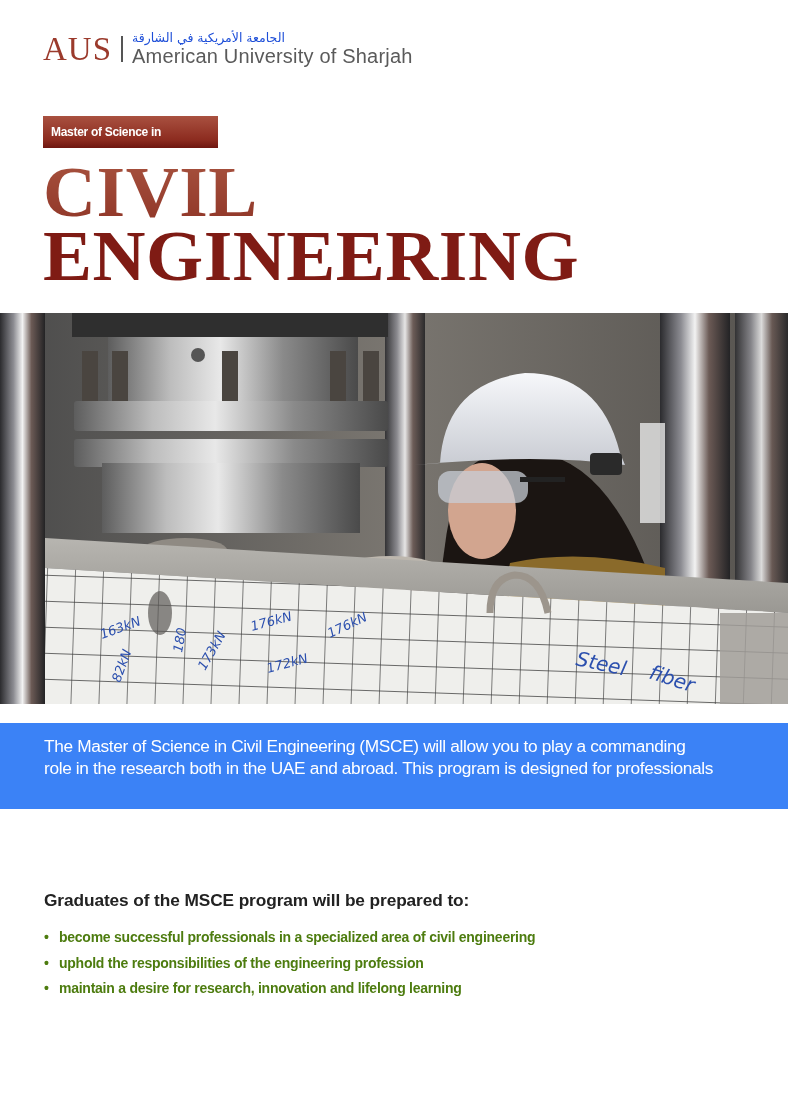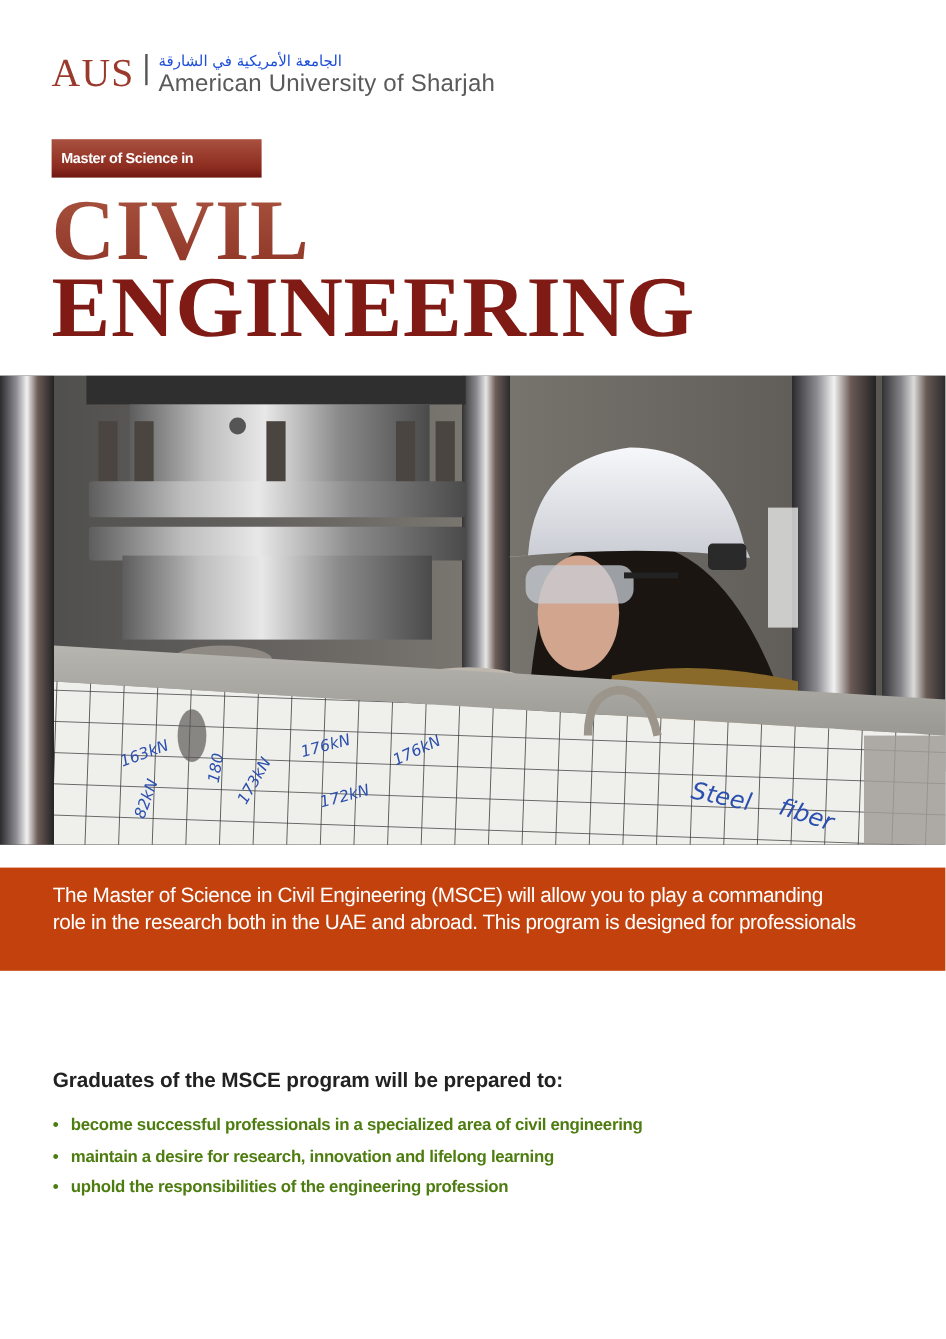--- a/index.html
+++ b/index.html
@@ -1,34 +1,34 @@
 <!DOCTYPE html>
 <html><head>
 <meta charset="utf-8">
 <style>
   html, body { margin: 0; padding: 0; background: #ffffff; }
   body { width: 788px; height: 1116px; position: relative; overflow: hidden; font-family: "Liberation Sans", sans-serif; }
 
-  .logo { position: absolute; left: 43px; top: 45px; height: 34px; display: flex; }
+  .logo { position: absolute; left: 43px; top: 32px; height: 34px; display: flex; align-items: center; }
   .logo-aus { font-family: "Liberation Serif", serif; font-size: 33px; color: #9b3a2c; letter-spacing: 1px; line-height: 34px; }
   .logo-divider { width: 2px; height: 26px; background: #555; margin: 0 9px 0 9px; }
   .logo-names { display: flex; flex-direction: column; line-height: 1; }
   .logo-arabic { font-family: "DejaVu Sans", sans-serif; font-size: 12.5px; color: #1d4ed8; direction: rtl; text-align: left; margin-bottom: 2px; }
   .logo-english { font-family: Liberation Sans, sans-serif; font-size: 20px; color: #5a5a5a; letter-spacing: 0.2px; }
 
   .degree-label { position: absolute; left: 43px; top: 116px; width: 175px; height: 32px; background: linear-gradient(#a95140, #8c2b1f 75%, #6e1610); color: #fff; font-weight: bold; font-size: 12px; line-height: 32px; padding-left: 8px; box-sizing: border-box; letter-spacing: -0.3px; }
 
   .title { position: absolute; left: 43px; font-family: "Liberation Serif", serif; font-weight: bold; font-size: 72px; line-height: 1; letter-spacing: 0.5px; transform: scaleX(1.02); transform-origin: left; }
   .title-civil { top: 156px; color: #98402f; background: linear-gradient(#a8533f, #8f3527); -webkit-background-clip: text; background-clip: text; -webkit-text-fill-color: transparent; }
   .title-eng { top: 220px; color: #7f1b14; }
 
   .photo { position: absolute; left: 0; top: 313px; width: 788px; height: 391px; overflow: hidden; background: #6d6b67; }
   .photo svg { display: block; }
 
-  .intro-band { position: absolute; left: 0; top: 723px; width: 788px; height: 86px; background: #c2410c; box-sizing: border-box; padding: 13px 0 0 44px; color: #fff; font-size: 17.3px; line-height: 21.5px; letter-spacing: -0.35px; }
+  .intro-band { position: absolute; left: 0; top: 723px; width: 788px; height: 86px; background: #3b82f6; box-sizing: border-box; padding: 13px 0 0 44px; color: #fff; font-size: 17.3px; line-height: 21.5px; letter-spacing: -0.35px; }
   .intro-band p { margin: 0; }
 
   .outcomes { position: absolute; left: 44px; top: 846px; width: 700px; margin-top: 44px; }
   .outcomes-heading { font-size: 17.3px; font-weight: bold; color: #222; margin: 0 0 14px 0; letter-spacing: -0.1px; }
   .outcomes ul { list-style: none; margin: 0; padding: 0; }
   .outcomes li { font-size: 14px; font-weight: bold; color: #4d7c0f; line-height: 25.5px; position: relative; padding-left: 15px; letter-spacing: -0.25px; }
   .outcomes li::before { content: "•"; position: absolute; left: 0; top: 0; }
 </style>
 </head>
 <body>
@@ -137,16 +137,16 @@
 
 <div class="intro-band">
   <p>The Master of Science in Civil Engineering (MSCE) will allow you to play a commanding</p>
   <p>role in the research both in the UAE and abroad. This program is designed for professionals</p>
 </div>
 
 <div class="outcomes">
   <h2 class="outcomes-heading">Graduates of the MSCE program will be prepared to:</h2>
   <ul>
     <li>become successful professionals in a specialized area of civil engineering</li>
+    <li>uphold the responsibilities of the engineering profession</li>
     <li>maintain a desire for research, innovation and lifelong learning</li>
-    <li>uphold the responsibilities of the engineering profession</li>
   </ul>
 </div>
 
 </body></html>

